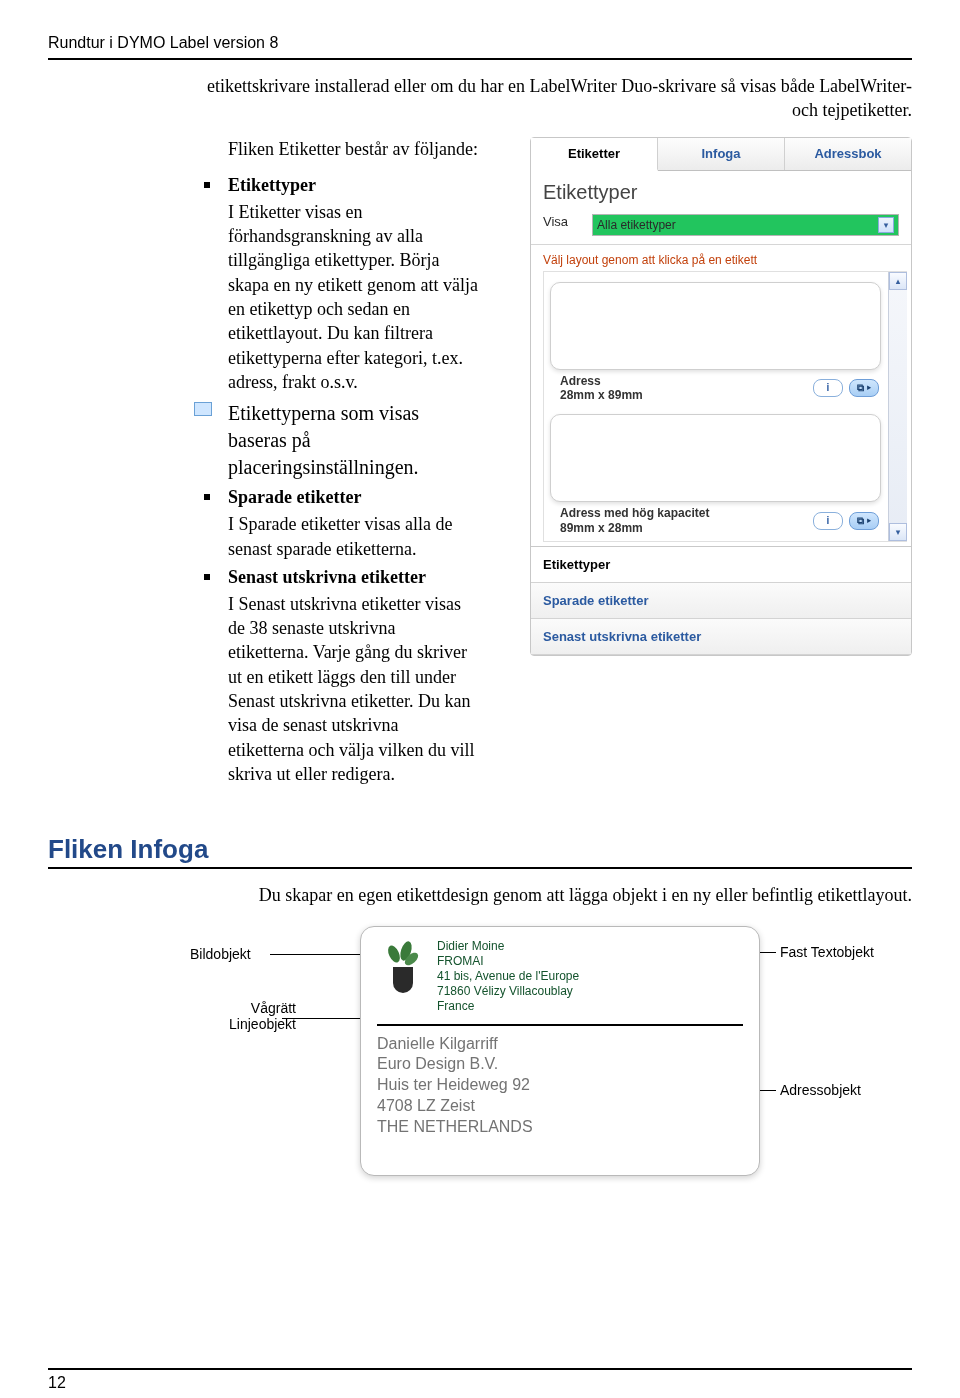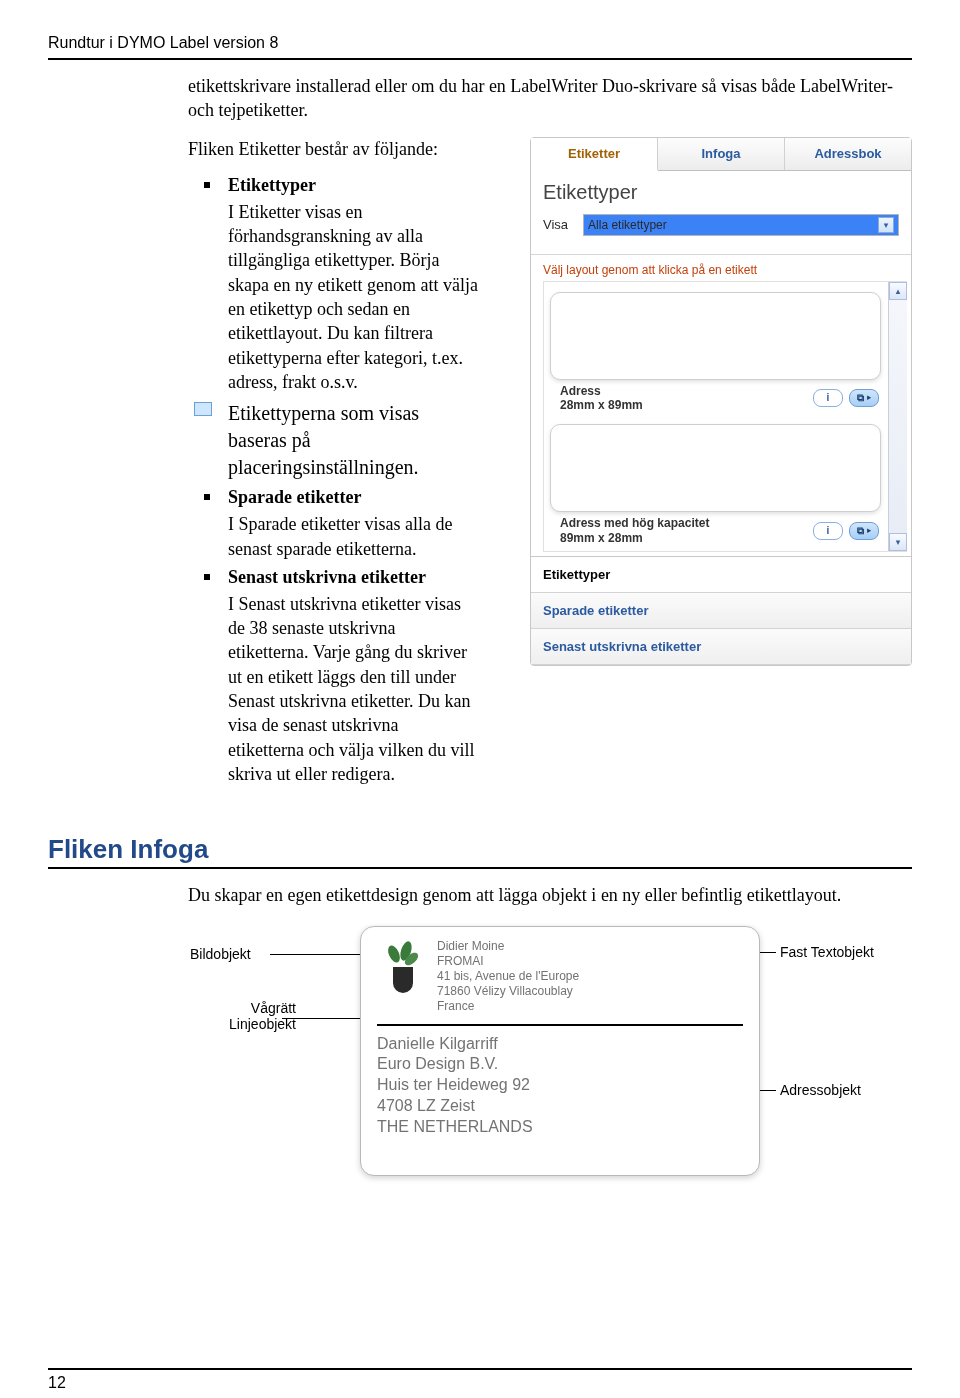--- a/index.html
+++ b/index.html
@@ -24,20 +24,21 @@
     border-bottom: 2px solid #000;
   }
   .body-indent {
     margin-left: 140px;
     margin-right: 0;
   }
   .para {
     font-size: 18px;
     line-height: 1.35;
     margin: 14px 0;
+    text-align: right;
   }
   .two-col {
     display: flex;
     gap: 14px;
     align-items: flex-start;
   }
   .left-col {
     flex: 0 0 290px;
     position: relative;
   }
@@ -104,45 +105,45 @@
     flex: 1;
     text-align: center;
     padding: 8px 4px;
     font-weight: bold;
     color: #2b5aa0;
     border-right: 1px solid #d0d0d0;
   }
   .ui-tab:last-child { border-right: 0; }
   .ui-tab.active {
     background: #ffffff;
-    color: #a16207;
+    color: #000000;
     border-bottom: 2px solid #fff;
     margin-bottom: -1px;
   }
   .ui-section-title {
     font-size: 20px;
     font-weight: normal;
     color: #444;
     padding: 10px 12px 4px 12px;
     background: #fff;
   }
   .ui-filter-row {
     display: flex;
-    align-items: center;
-    gap: 15px;
-    padding: 6px 12px 18px 12px;
+    align-items: flex-start;
+    gap: 24px;
+    padding: 6px 12px 8px 12px;
     background: #fff;
     border-bottom: 1px solid #d6d6d6;
   }
   .ui-filter-row .combo {
     flex: 1;
     display: flex;
     align-items: center;
     justify-content: space-between;
-    background: #3b82f6;
+    background: #22c55e;
     border: 1px solid #b5b5b5;
     padding: 2px 4px;
     font-size: 12px;
   }
   .combo .chev {
     width: 14px; height: 14px;
     background: linear-gradient(#eef4fc,#cfe2fb);
     border: 1px solid #8aaadf;
     display:flex;align-items:center;justify-content:center;
     font-size: 9px; color:#355f9e;
@@ -277,21 +278,21 @@
   .vase {
     position:absolute;left:16px;top:28px;width:20px;height:26px;
     background:#2a2a2a;border-radius:0 0 10px 10px;
   }
   .leaf1{position:absolute;left:12px;top:6px;width:10px;height:18px;border-radius:50%;background:#3a7a3a;transform:rotate(-25deg);}
   .leaf2{position:absolute;left:24px;top:2px;width:10px;height:20px;border-radius:50%;background:#3a7a3a;transform:rotate(18deg);}
   .leaf3{position:absolute;left:30px;top:12px;width:9px;height:16px;border-radius:50%;background:#4b8a4b;transform:rotate(48deg);}
   .lb-smalltext {
     font-size: 12px;
     line-height: 1.25;
-    color: #737373;
+    color: #14532d;
     white-space: pre-line;
   }
   .lb-rule {
     height: 2px;
     background: #000;
     margin: 10px 0 8px 0;
   }
   .lb-bigtext {
     font-size: 16px;
     line-height: 1.3;

